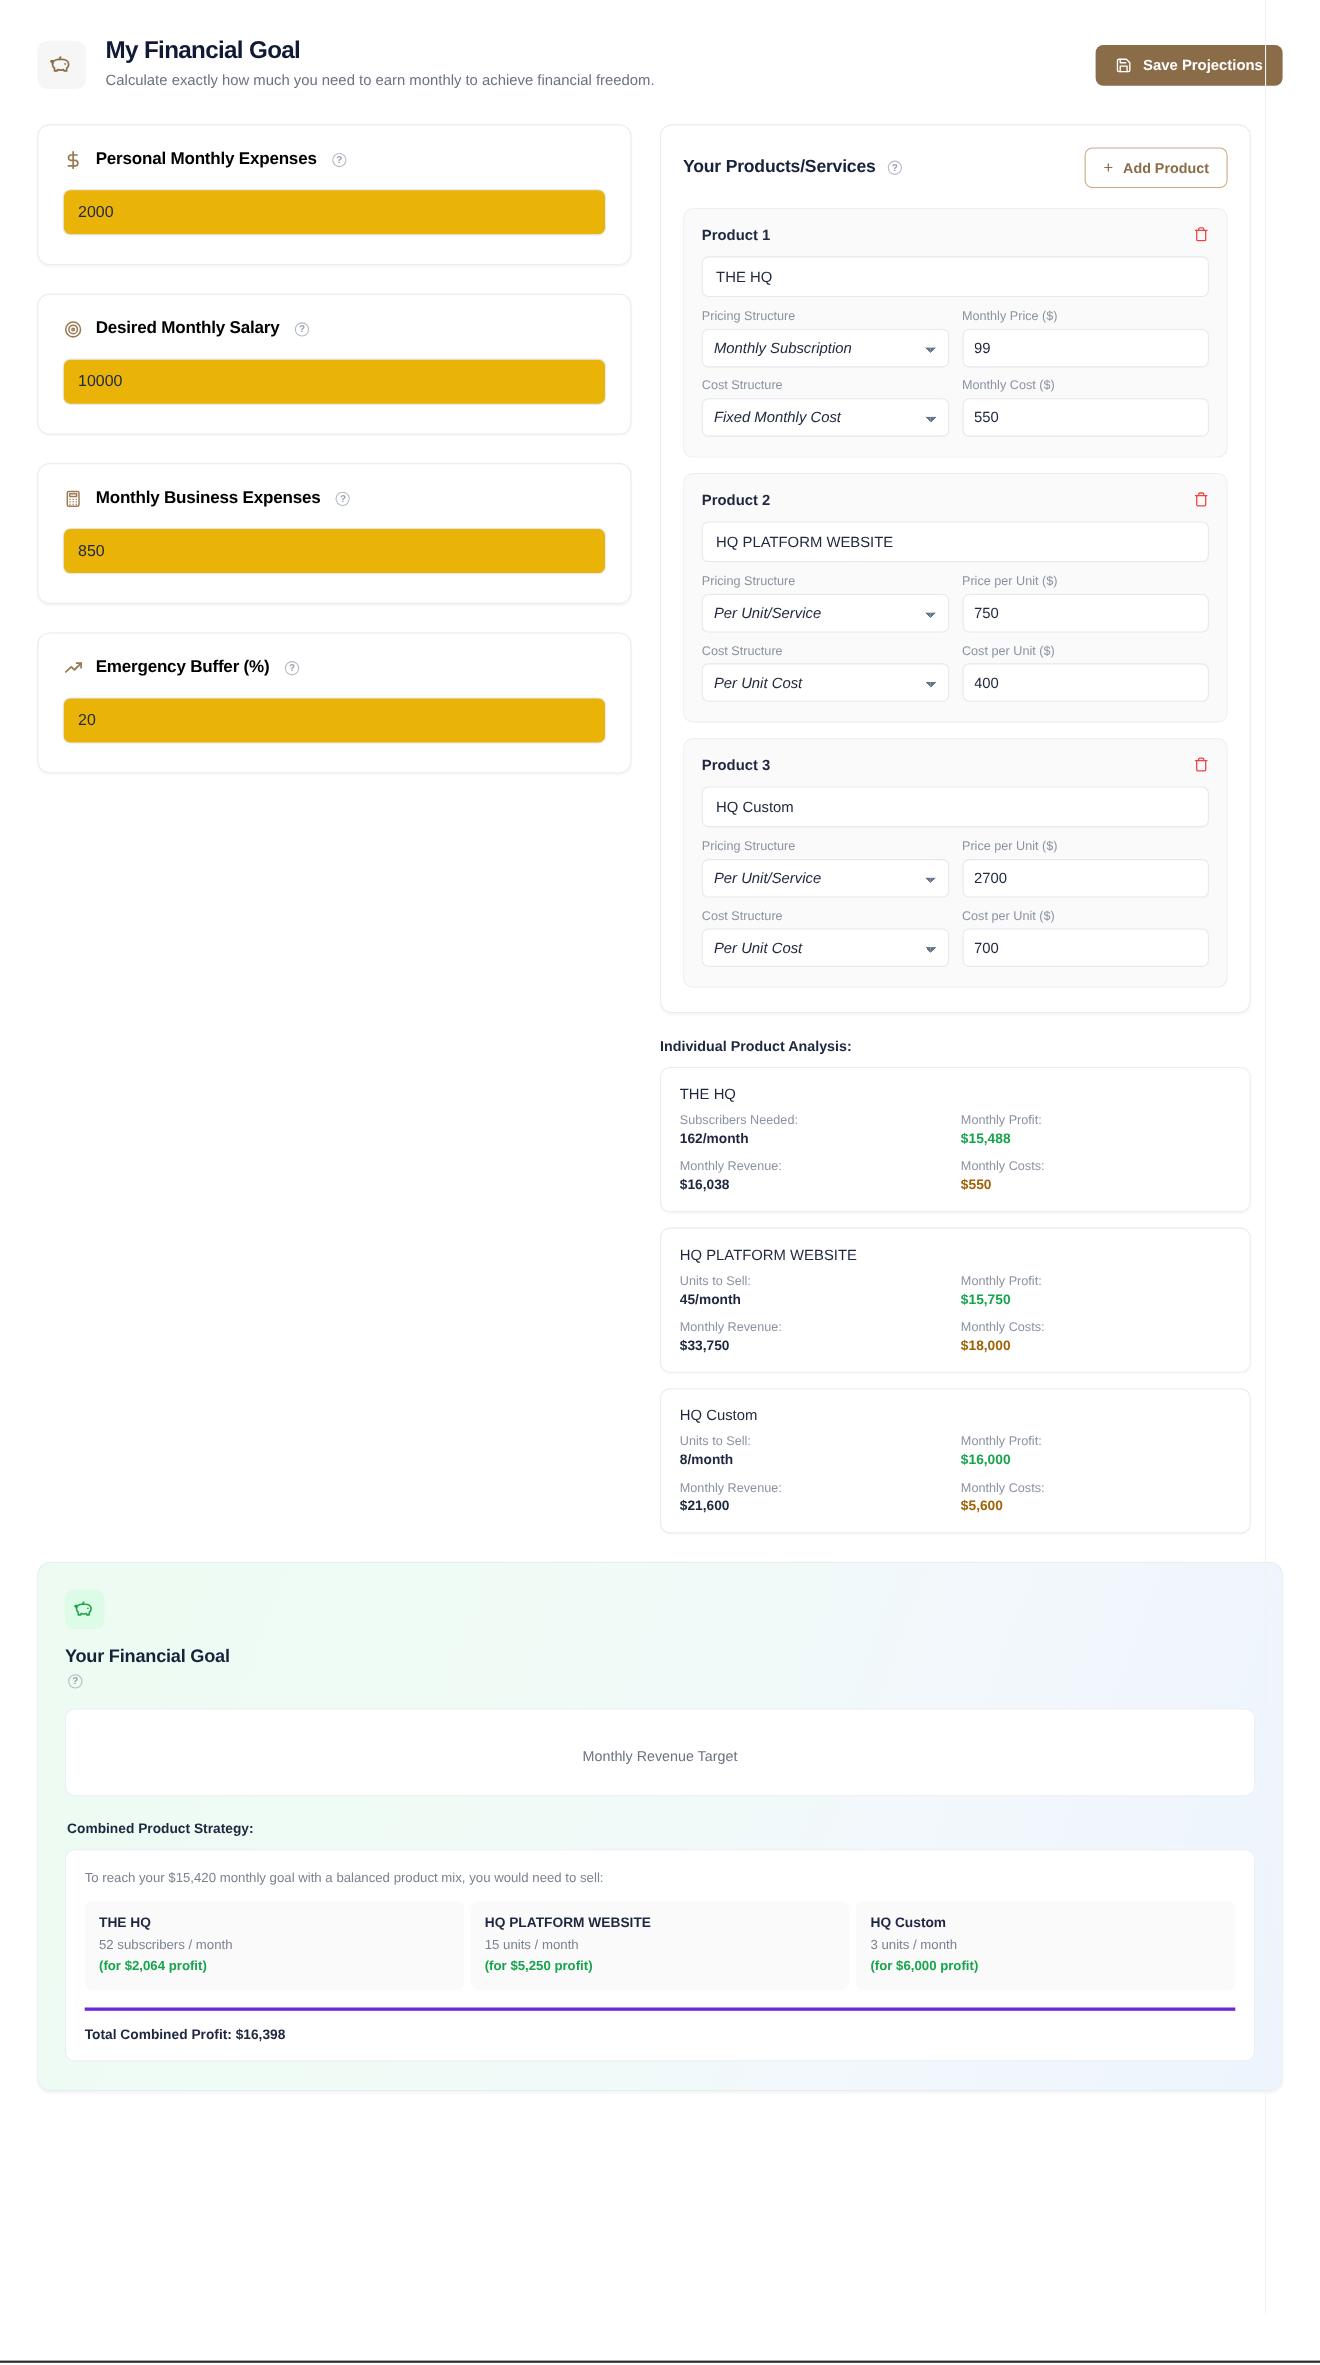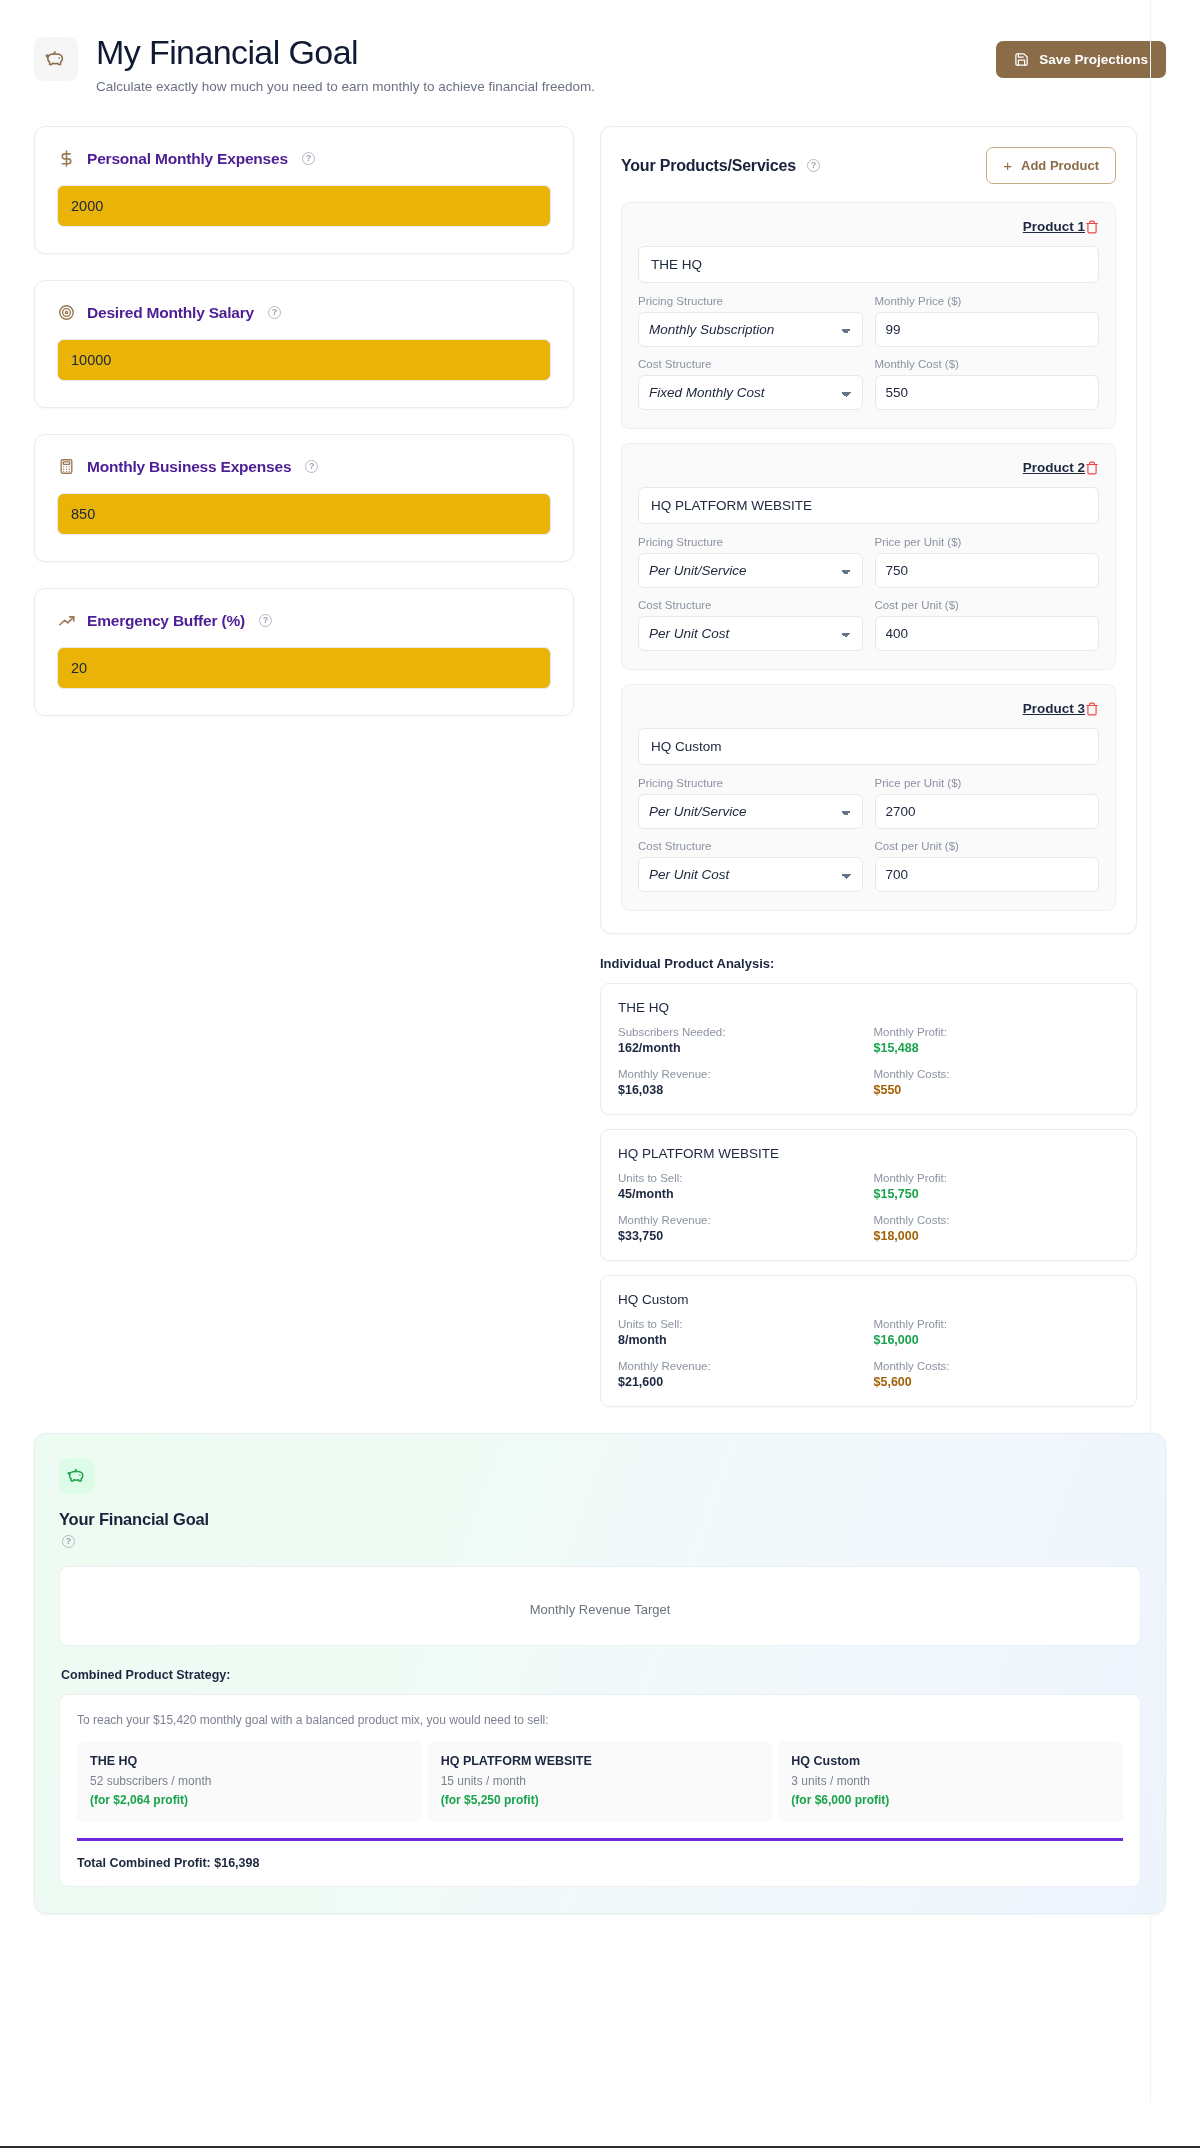--- a/index.html
+++ b/index.html
@@ -20,21 +20,21 @@
   }
   .header-left { display: flex; align-items: flex-start; gap: 18px; }
   .brand-icon {
     width: 44px; height: 44px; border-radius: 9px; background: #f6f6f7;
     display: flex; align-items: center; justify-content: center; flex: none;
     margin-top: 4px;
   }
   .brand-icon svg { display: block; }
   .title-block { padding-top: 0; }
   .app-title {
-    font-size: 34px; font-weight: 400; letter-spacing: -0.6px;
+    font-size: 22px; font-weight: 700; letter-spacing: -0.6px;
     color: #111a34; line-height: 1.15;
   }
   .app-sub { font-size: 13.5px; color: #6b7280; margin-top: 6px; line-height: 1.35; }
 
   .save-btn {
     display: inline-flex; align-items: center; gap: 10px;
     background: #8a6c48; color: #ffffff; border: none; border-radius: 7px;
     padding: 11px 18px; font-size: 13.5px; font-weight: 700;
     font-family: "Liberation Sans", sans-serif; cursor: pointer;
     margin-top: 8px;
@@ -47,21 +47,21 @@
   .col-right { width: 537px; flex: none; }
 
   
   .input-card {
     background: #ffffff; border: 1px solid #ececef; border-radius: 11px;
     padding: 22px 22px 26px 22px; margin-bottom: 26px;
     box-shadow: 0 1px 2px rgba(16,24,40,0.04);
   }
   .input-card-head { display: flex; align-items: center; gap: 11px; margin-bottom: 17px; }
   .input-card-head .ic { width: 19px; height: 19px; display: flex; align-items: center; justify-content: center; flex: none; }
-  .input-card-label { font-size: 15.5px; font-weight: 700; color: #4c1d95; letter-spacing: -0.2px; }
+  .input-card-label { font-size: 15.5px; font-weight: 700; color: #000000; letter-spacing: -0.2px; }
   .help {
     width: 13px; height: 13px; border-radius: 50%; border: 1.2px solid #b4bac4;
     color: #9aa1ac; font-size: 9px; line-height: 11px; text-align: center;
     font-weight: 700; flex: none; margin-left: 3px; font-family: "Liberation Sans", sans-serif;
   }
   .text-input {
     width: 100%; border: 1px solid #e6e8ec; border-radius: 7px;
     background: #eab308; padding: 12px 13px; font-size: 14.5px; color: #202a3f;
     font-family: "Liberation Sans", sans-serif; outline: none;
   }
@@ -80,21 +80,21 @@
     padding: 10px 16px; font-size: 13px; font-weight: 700; cursor: pointer;
     font-family: "Liberation Sans", sans-serif;
   }
   .add-btn .plus { font-size: 15px; font-weight: 400; line-height: 1; }
 
   .product {
     background: #fafafb; border: 1px solid #eeeff1; border-radius: 9px;
     padding: 16px 16px 18px 16px; margin-bottom: 14px;
   }
   .product:last-child { margin-bottom: 0; }
-  .product-head { display: flex; align-items: center; justify-content: flex-end; margin-bottom: 12px; text-decoration: underline; }
+  .product-head { display: flex; align-items: center; justify-content: space-between; margin-bottom: 12px; }
   .product-name { font-size: 13.5px; font-weight: 700; color: #1d2740; }
   .trash { cursor: pointer; display: flex; }
   .product-input {
     width: 100%; border: 1px solid #e6e8ec; border-radius: 6px; background: #fff;
     padding: 10px 12px; font-size: 13.5px; color: #202a3f; margin-bottom: 12px;
     font-family: "Liberation Sans", sans-serif; outline: none;
   }
   .field-row { display: flex; gap: 12px; margin-bottom: 11px; }
   .field-row:last-child { margin-bottom: 0; }
   .field { flex: 1; min-width: 0; }

